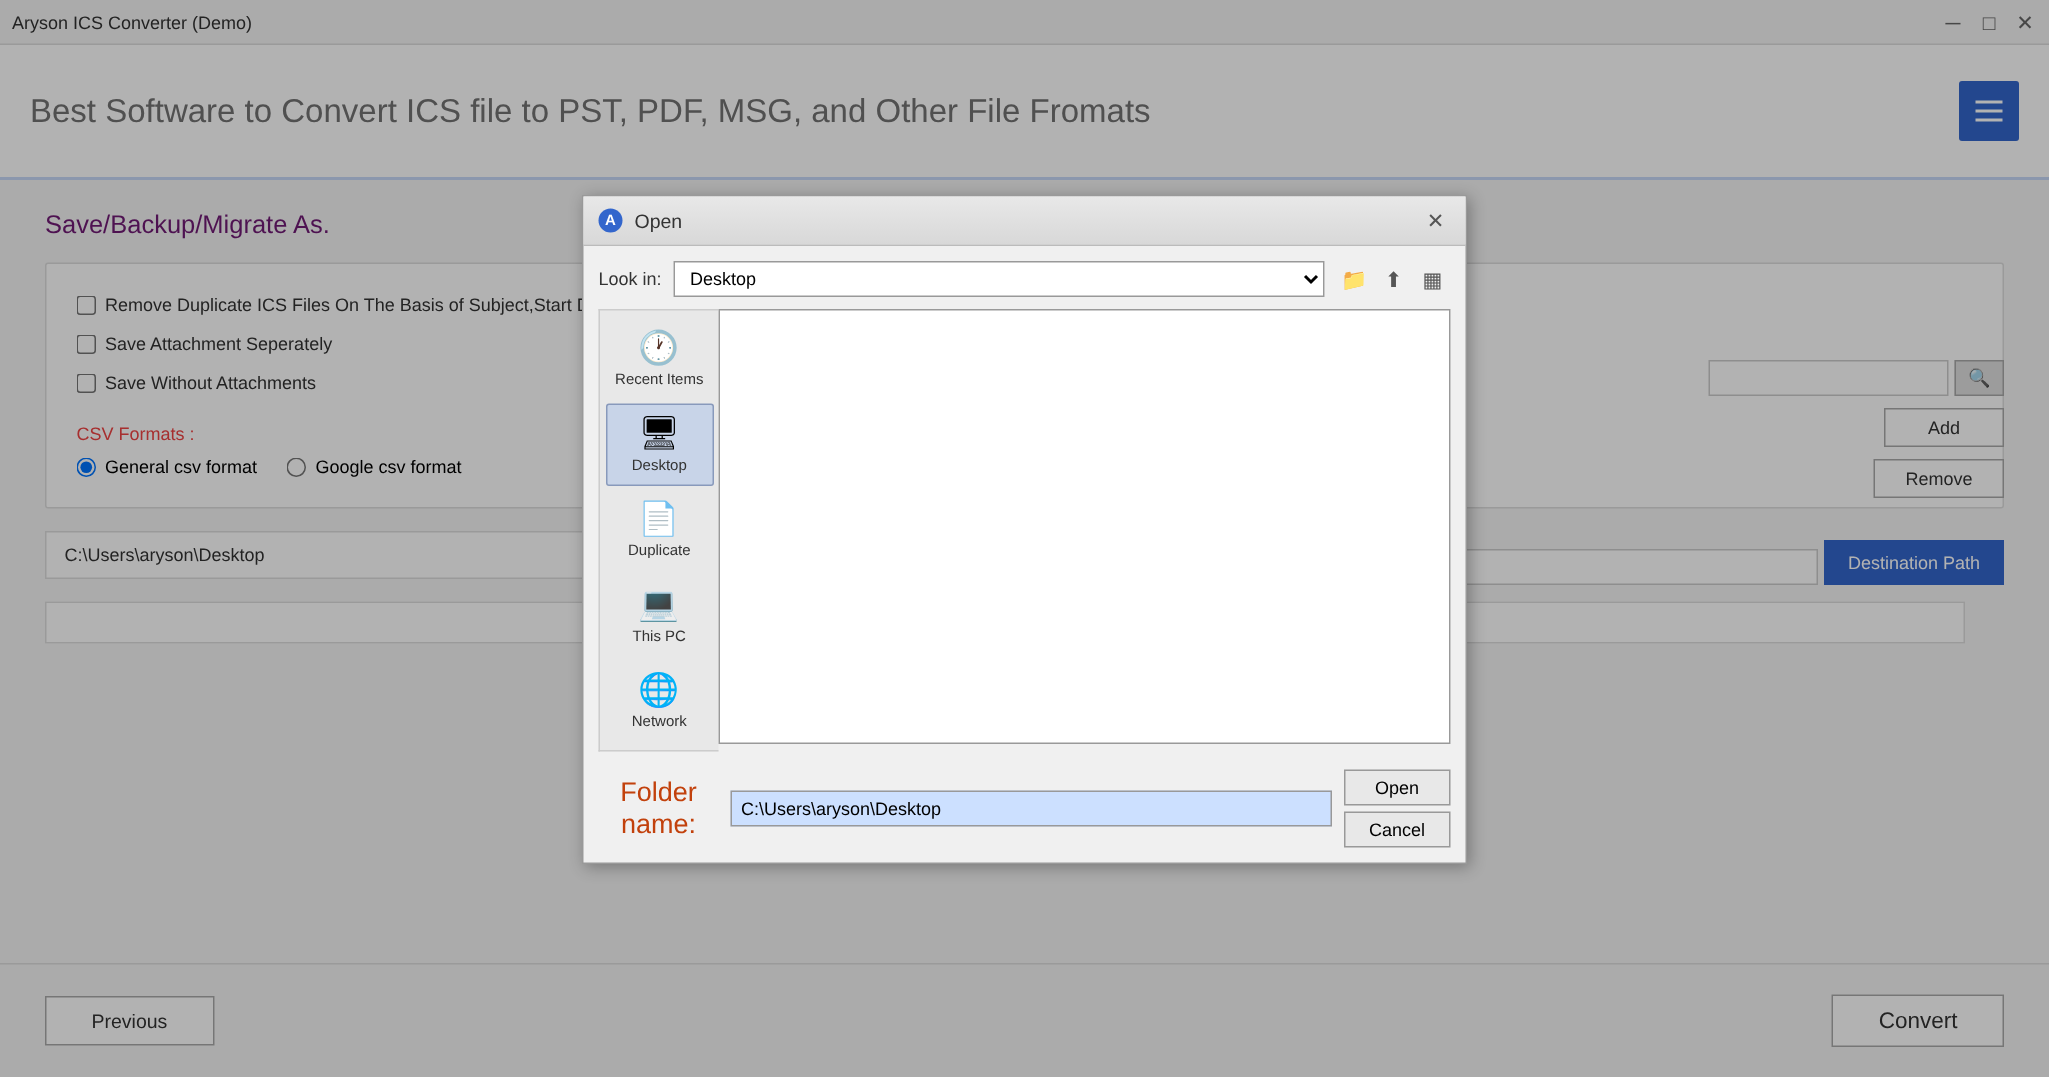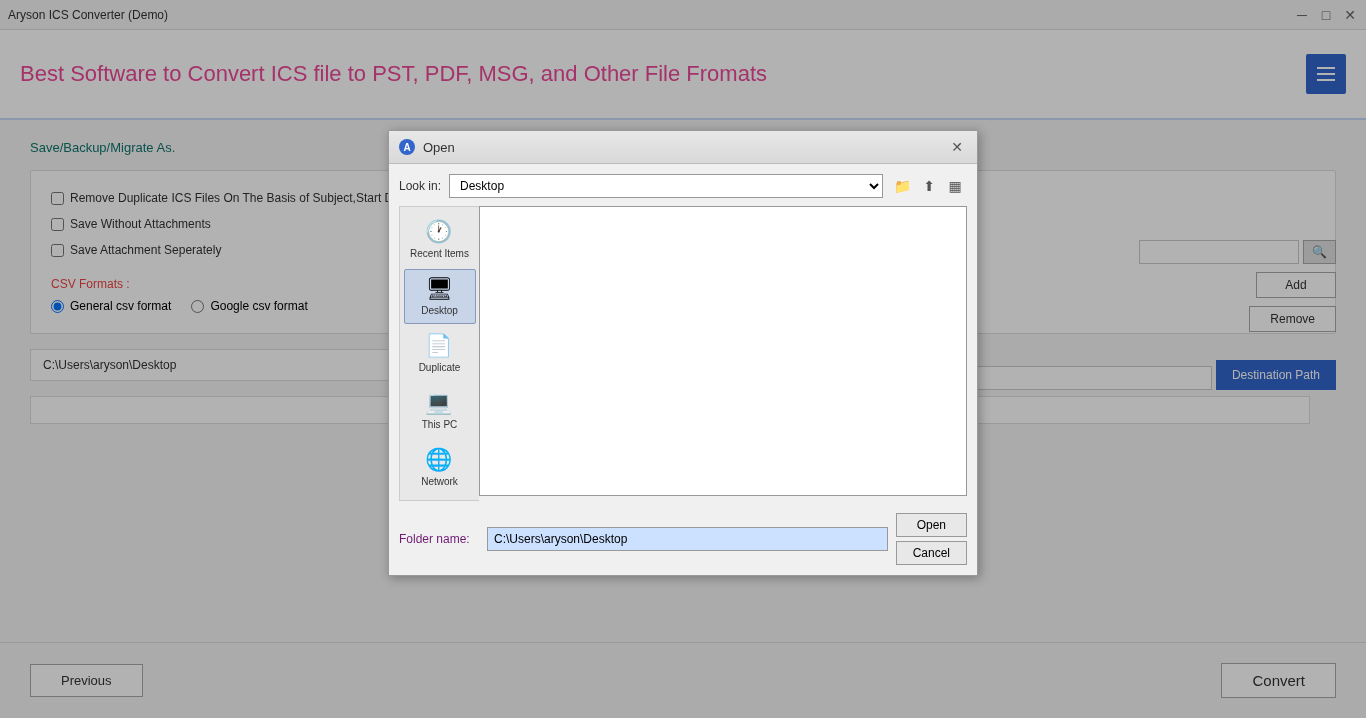--- a/index.html
+++ b/index.html
@@ -49,21 +49,21 @@
       background: white;
       border-bottom: 2px solid #c8d8f8;
       padding: 0 20px;
       height: 90px;
       display: flex;
       align-items: center;
       justify-content: space-between;
     }
     .app-title {
       font-size: 22px;
-      color: #ec4899;
+      color: #737373;
       font-weight: 400;
     }
     .menu-btn {
       background: #3366cc;
       border: none;
       color: white;
       width: 40px;
       height: 40px;
       cursor: pointer;
       display: flex;
@@ -83,22 +83,22 @@
     
     .main-content {
       background: #f5f5f5;
       padding: 20px 30px;
       height: calc(718px - 30px - 90px - 60px);
       position: relative;
     }
 
     
     .section-label {
-      font-size: 13px;
-      color: #0f766e;
+      font-size: 17px;
+      color: #701a75;
       margin-bottom: 15px;
     }
 
     .options-area {
       background: white;
       border: 1px solid #ddd;
       padding: 20px;
       margin-top: 10px;
       border-radius: 2px;
     }
@@ -372,24 +372,24 @@
       flex-direction: column;
       gap: 6px;
       margin-top: 4px;
     }
     .field-row {
       display: flex;
       align-items: center;
       gap: 8px;
     }
     .field-label {
-      font-size: 12px;
-      color: #701a75;
+      font-size: 18px;
+      color: #c2410c;
       width: 80px;
-      text-align: left;
+      text-align: center;
     }
     .field-input {
       flex: 1;
       padding: 3px 6px;
       font-size: 12px;
       border: 1px solid #999;
       background: #cce0ff;
       height: 24px;
       color: #000;
     }
@@ -450,25 +450,25 @@
 
   <div class="section-label">Save/Backup/Migrate As.</div>
 
   <div class="options-area">
     <div class="checkbox-row">
       <input type="checkbox" style="">
       <label>Remove Duplicate ICS Files On The Basis of Subject,Start Date &amp;</label>
     </div>
     <div class="checkbox-row">
       <input type="checkbox" style="">
-      <label>Save Without Attachments</label>
+      <label>Save Attachment Seperately</label>
     </div>
     <div class="checkbox-row">
       <input type="checkbox" style="">
-      <label>Save Attachment Seperately</label>
+      <label>Save Without Attachments</label>
     </div>
 
     <div class="csv-section">
       <div class="csv-label">CSV Formats :</div>
       <div class="radio-row">
         <div class="radio-option">
           <input type="radio" name="csvformat" checked="" style="">
           <span>General csv format</span>
         </div>
         <div class="radio-option">

